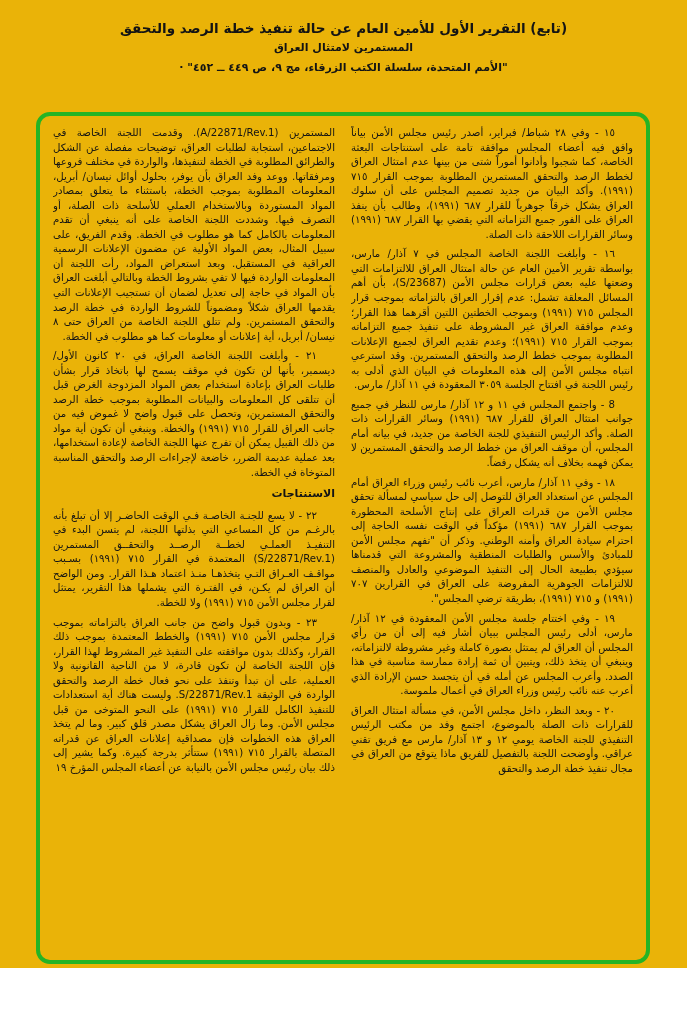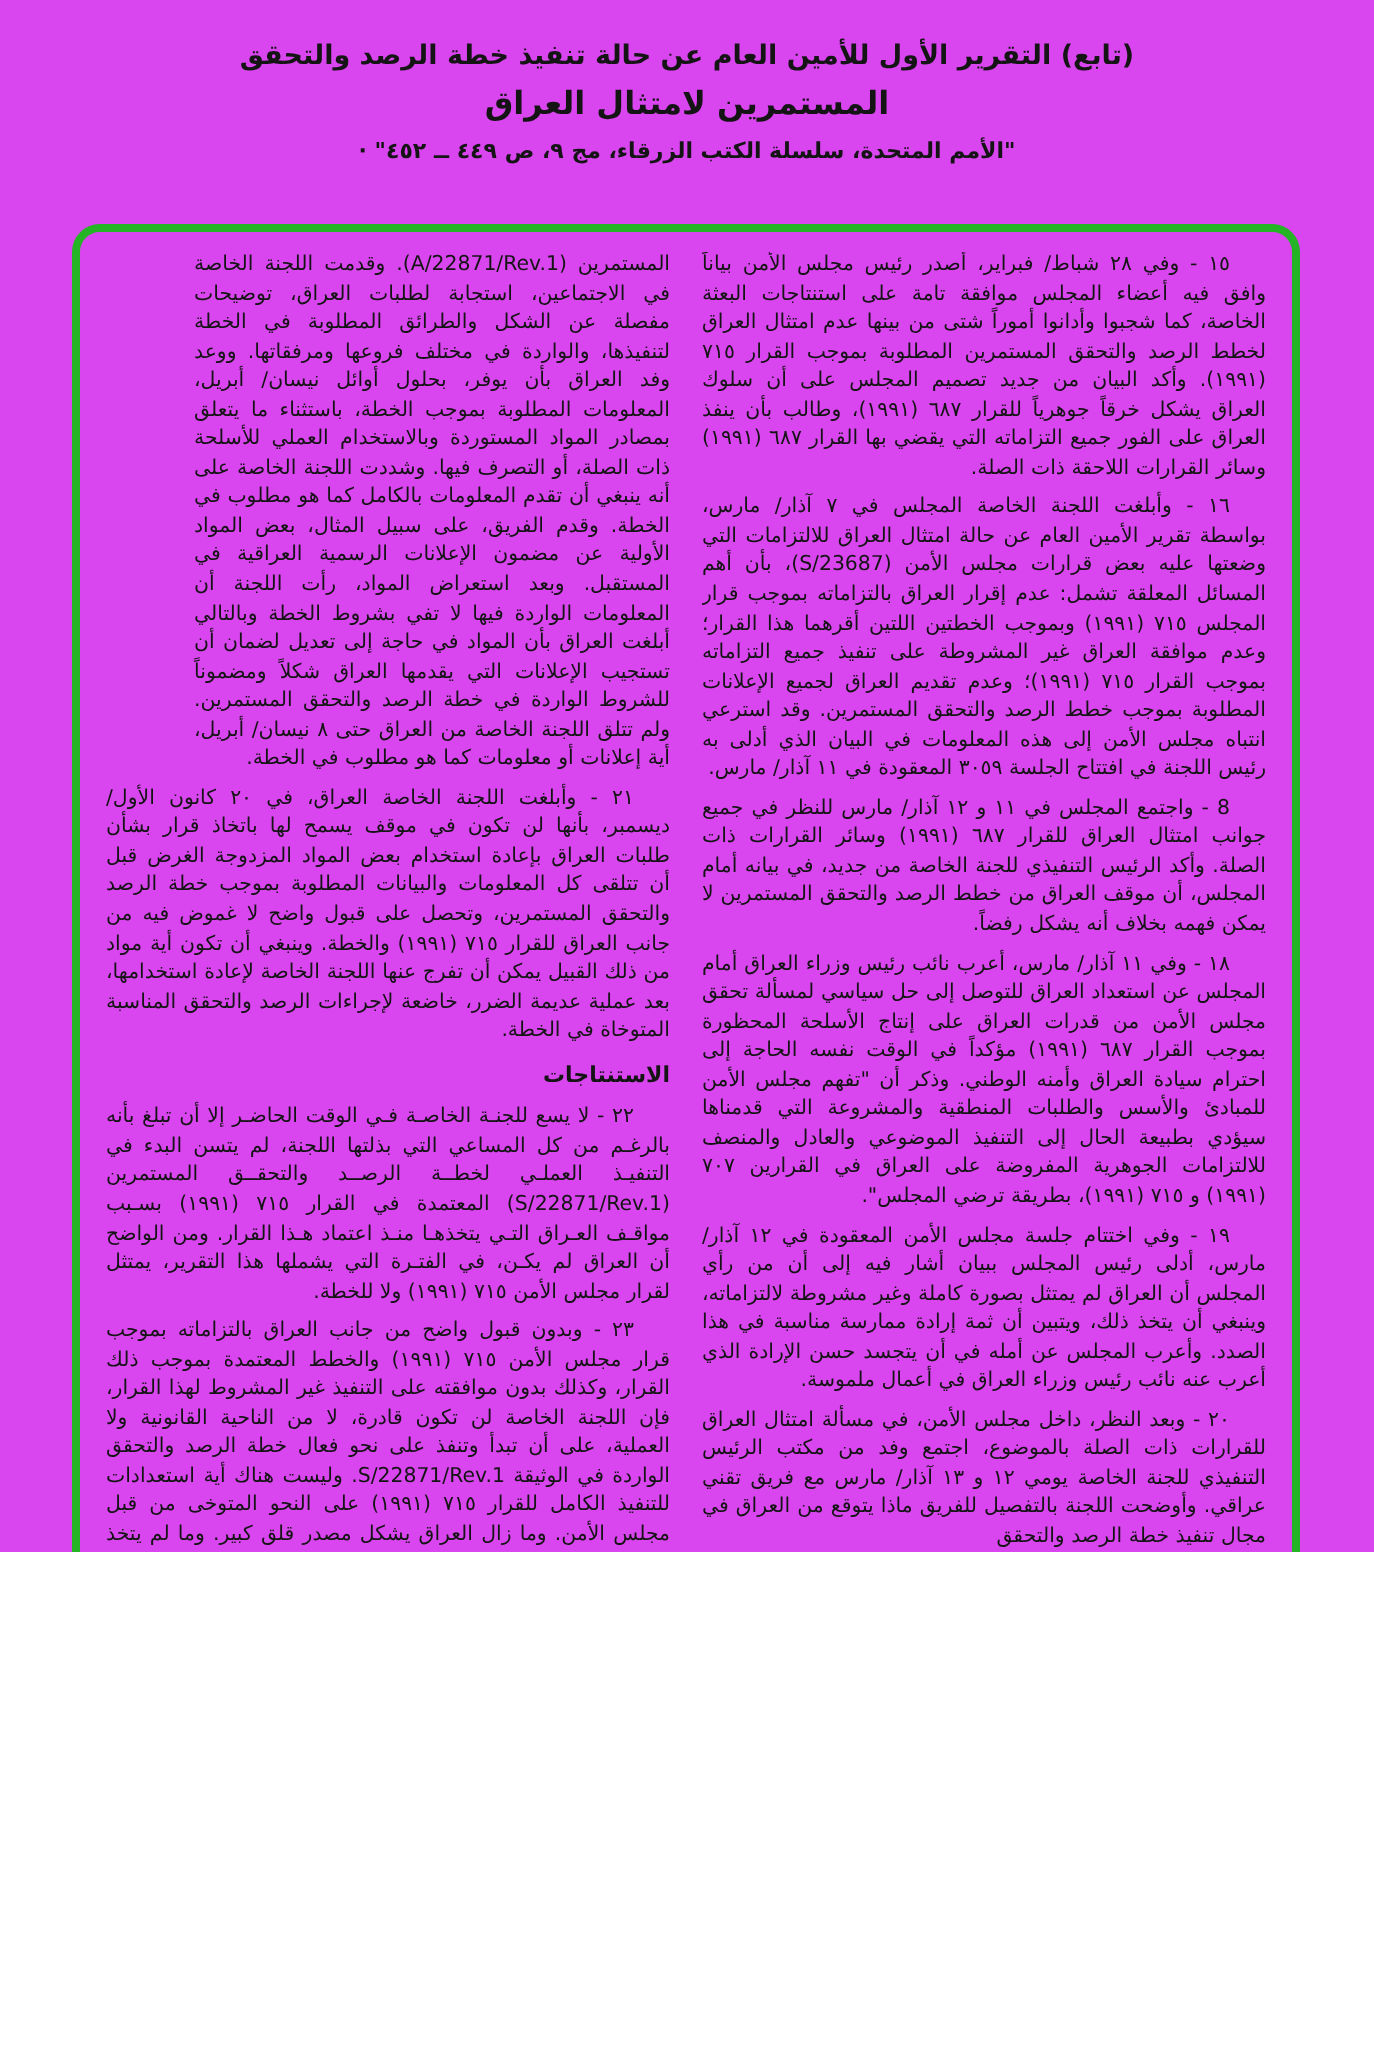--- a/index.html
+++ b/index.html
@@ -3,38 +3,38 @@
 <meta charset="utf-8">
 <style>
   :root{
     --accent-green:#25b425;
     --ink:#141414;
   }
   html,body{margin:0;padding:0;background:#ffffff;}
   .page{
     position:relative;
     width:687px;
-    height:776px;
-    background:#d946ef;
+    height:968px;
+    background:#eab308;
     font-family:"DejaVu Sans", sans-serif;
     color:var(--ink);
     overflow:hidden;
   }
   .doc-header{
     direction:rtl;
     text-align:center;
     padding-top:18px;
   }
   .doc-header .h1{
     font-size:13.5px;
     font-weight:bold;
     line-height:1.6;
   }
   .doc-header .h2{
-    font-size:16px;
+    font-size:11px;
     font-weight:bold;
     line-height:1.5;
   }
   .doc-header .h3{
     font-size:11px;
     font-weight:bold;
     margin-top:4px;
     line-height:1.4;
   }
   .green-box{
@@ -61,21 +61,20 @@
     font-size:10.2px;
     line-height:14.55px;
     overflow:hidden;
   }
   .col p{
     margin:0 0 5px 0;
     text-indent:18px;
   }
   .col p.cont{
     text-indent:0;
-    margin-left:44px;
   }
   .conclusions{
     font-weight:bold;
     font-size:11px;
     margin:7px 0 7px 0;
   }
   .page-number{
     position:absolute;
     left:0;
     right:0;

